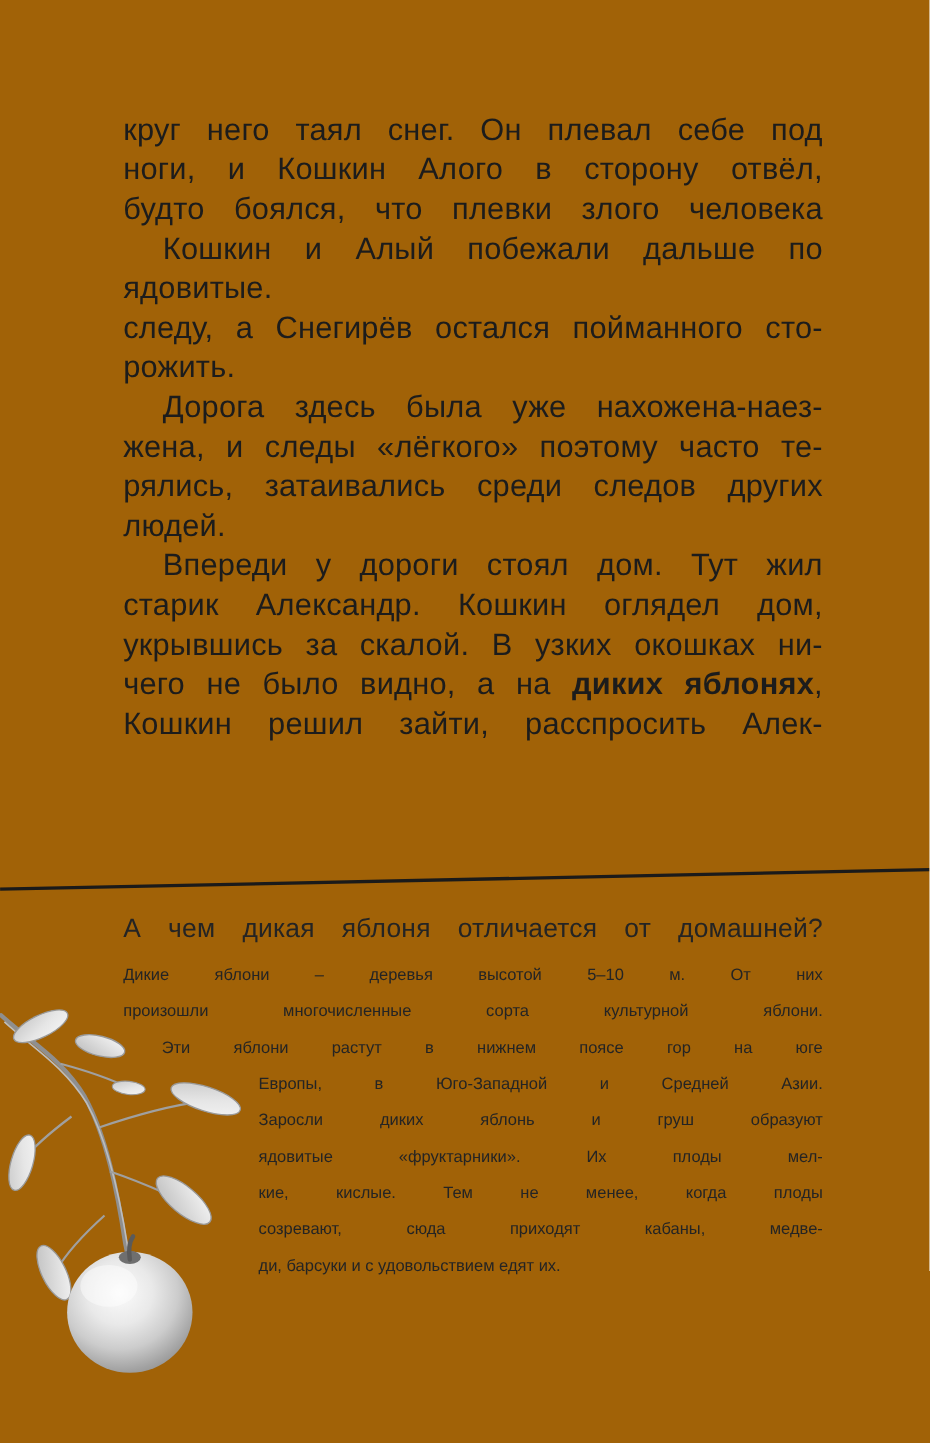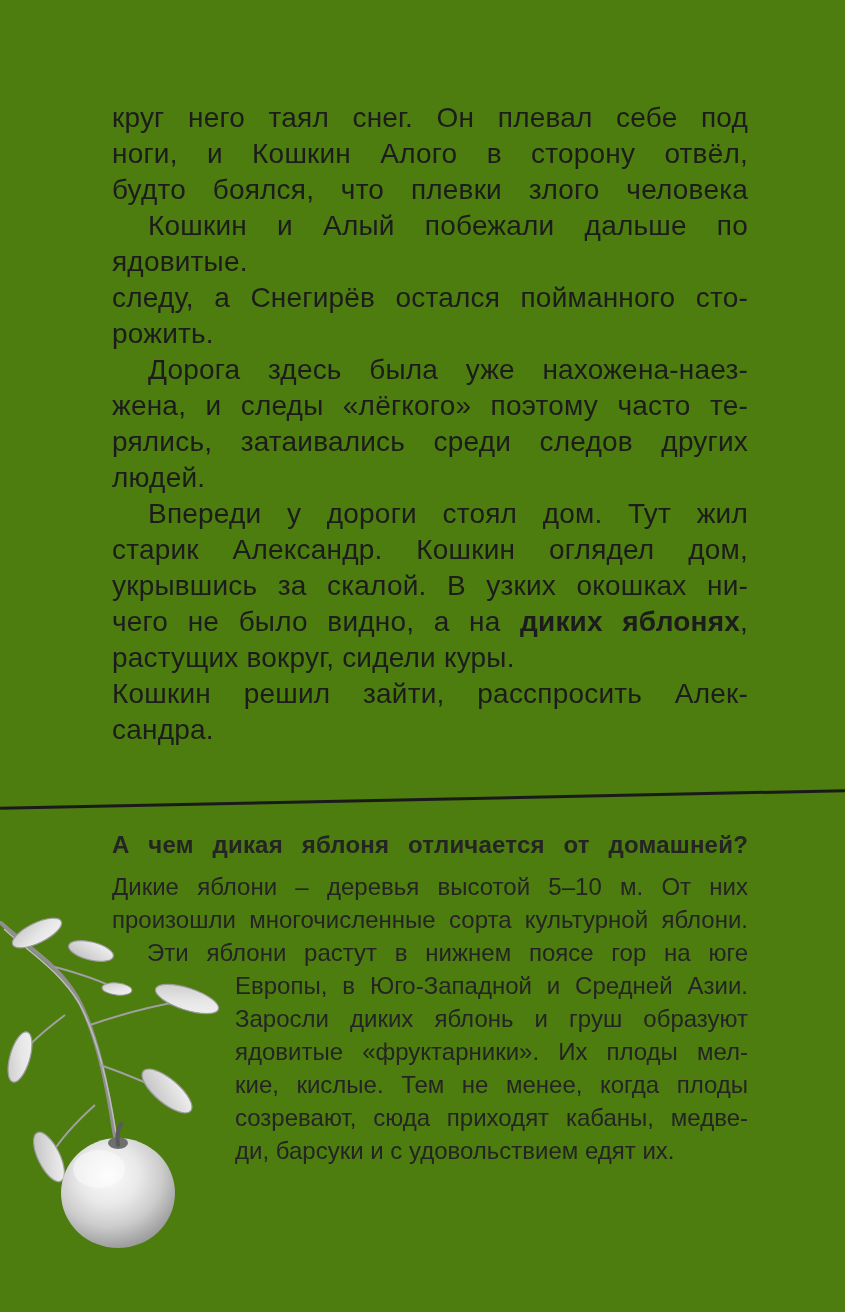--- a/index.html
+++ b/index.html
@@ -10,21 +10,21 @@
   body {
     width: 845px;
     height: 1312px;
     position: relative;
     overflow: hidden;
     font-family: "Liberation Sans", sans-serif;
   }
   .page {
     position: absolute;
     inset: 0;
-    background: #4d7c0f;
+    background: #a16207;
   }
 
   
   .story {
     position: absolute;
     left: 112px;
     top: 100px;
     width: 636px;
     font-size: 28px;
     line-height: 36px;
@@ -59,28 +59,28 @@
   .note {
     position: absolute;
     left: 112px;
     top: 828px;
     width: 636px;
     color: #242424;
   }
   .note-heading {
     font-size: 24px;
     line-height: 34px;
-    font-weight: bold;
+    font-weight: normal;
     letter-spacing: 0.2px;
     margin-bottom: 8px;
     text-align: justify;
     text-align-last: justify;
   }
   .note .line {
-    font-size: 24px;
+    font-size: 15px;
     line-height: 33px;
     text-align: justify;
     text-align-last: justify;
   }
   .note .line.ind1 { text-indent: 35px; }
   .note .line.ind2 { margin-left: 123px; }
   .note .line.last { text-align-last: left; }
 
   
   .illustration {
@@ -106,23 +106,21 @@
       <div class="line"><span>следу, а Снегирёв остался пойманного сто-</span></div>
       <div class="line last"><span>рожить.</span></div>
       <div class="line first-indent"><span>Дорога здесь была уже нахожена-наез-</span></div>
       <div class="line"><span>жена, и следы «лёгкого» поэтому часто те-</span></div>
       <div class="line"><span>рялись, затаивались среди следов других</span></div>
       <div class="line last"><span>людей.</span></div>
       <div class="line first-indent"><span>Впереди у дороги стоял дом. Тут жил</span></div>
       <div class="line"><span>старик Александр. Кошкин оглядел дом,</span></div>
       <div class="line"><span>укрывшись за скалой. В узких окошках ни-</span></div>
       <div class="line"><span>чего не было видно, а на </span><b>диких яблонях</b><span>,</span></div>
-      <div class="line last"><span>растущих вокруг, сидели куры.</span></div>
       <div class="line"><span>Кошкин решил зайти, расспросить Алек-</span></div>
-      <div class="line last"><span>сандра.</span></div>
     </div>
 
   <div class="divider"></div>
 
   <div class="note">
     <div class="note-heading">А чем дикая яблоня отличается от домашней?</div>
     <div id="note-lines">
         <div class="line">Дикие яблони – деревья высотой 5–10 м. От них</div>
         <div class="line">произошли многочисленные сорта культурной яблони.</div>
         <div class="line ind1">Эти яблони растут в нижнем поясе гор на юге</div>

